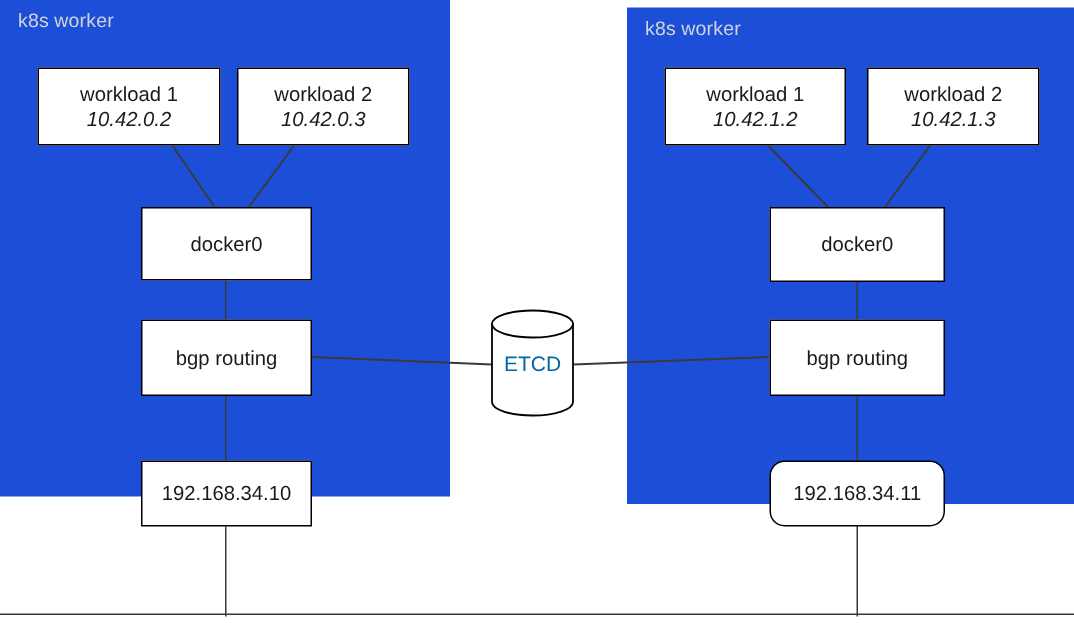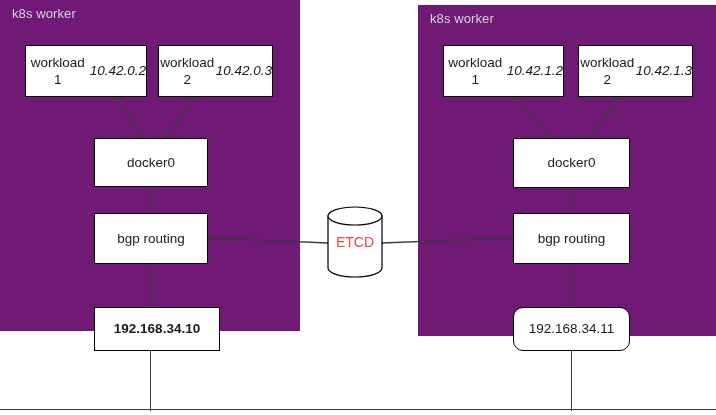--- a/index.html
+++ b/index.html
@@ -10,39 +10,39 @@
   #canvas {
     position: relative;
     width: 716px;
     height: 415px;
     background: #ffffff;
     font-family: "Liberation Sans", sans-serif;
     overflow: hidden;
   }
   .worker-panel {
     position: absolute;
-    background: #701a75;
+    background: #1d4ed8;
     box-sizing: border-box;
   }
   .worker-label {
     position: absolute;
     left: 12px;
     top: 6px;
     font-size: 13px;
     color: #cfd6da;
     letter-spacing: 0.1px;
     white-space: nowrap;
   }
   .node-box {
     position: absolute;
     background: #ffffff;
     border: 1px solid #000000;
     box-sizing: border-box;
     display: flex;
-    flex-direction: row;
+    flex-direction: column;
     align-items: center;
     justify-content: center;
     font-size: 13.5px;
     color: #1a1a1a;
     line-height: 1.28;
     text-align: center;
     z-index: 4;
   }
   .node-box .l2 { display: block; font-style: italic; }
   .edge {
@@ -62,21 +62,21 @@
   }
   .etcd {
     position: absolute;
     z-index: 5;
   }
   .etcd-label {
     position: absolute;
     width: 100%;
     text-align: center;
     font-size: 14px;
-    color: #ef4444;
+    color: #0369a1;
     top: 50%;
     transform: translateY(-50%);
   }
 </style>
 </head>
 <body>
 
 <div id="canvas">
 
   <div class="worker-panel" style="left:0px; top:0px; width:300px; height:331px;">
@@ -130,21 +130,21 @@
   </div>
 
   <div class="node-box" style="left:94px; top:138px; width:114px; height:49px;">
     <span>docker0</span>
   </div>
 
   <div class="node-box" style="left:94px; top:213px; width:114px; height:51px;">
     <span>bgp routing</span>
   </div>
 
-  <div class="node-box" style="left:94px; top:307px; width:126px; height:44px;font-weight:bold;">
+  <div class="node-box" style="left:94px; top:307px; width:114px; height:44px;">
     <span>192.168.34.10</span>
   </div>
 
   <div class="node-box" style="left:443px; top:45px; width:121px; height:52px;">
     <span>workload 1</span>
     <span class="l2">10.42.1.2</span>
   </div>
 
   <div class="node-box" style="left:578px; top:45px; width:115px; height:52px;">
     <span>workload 2</span>

